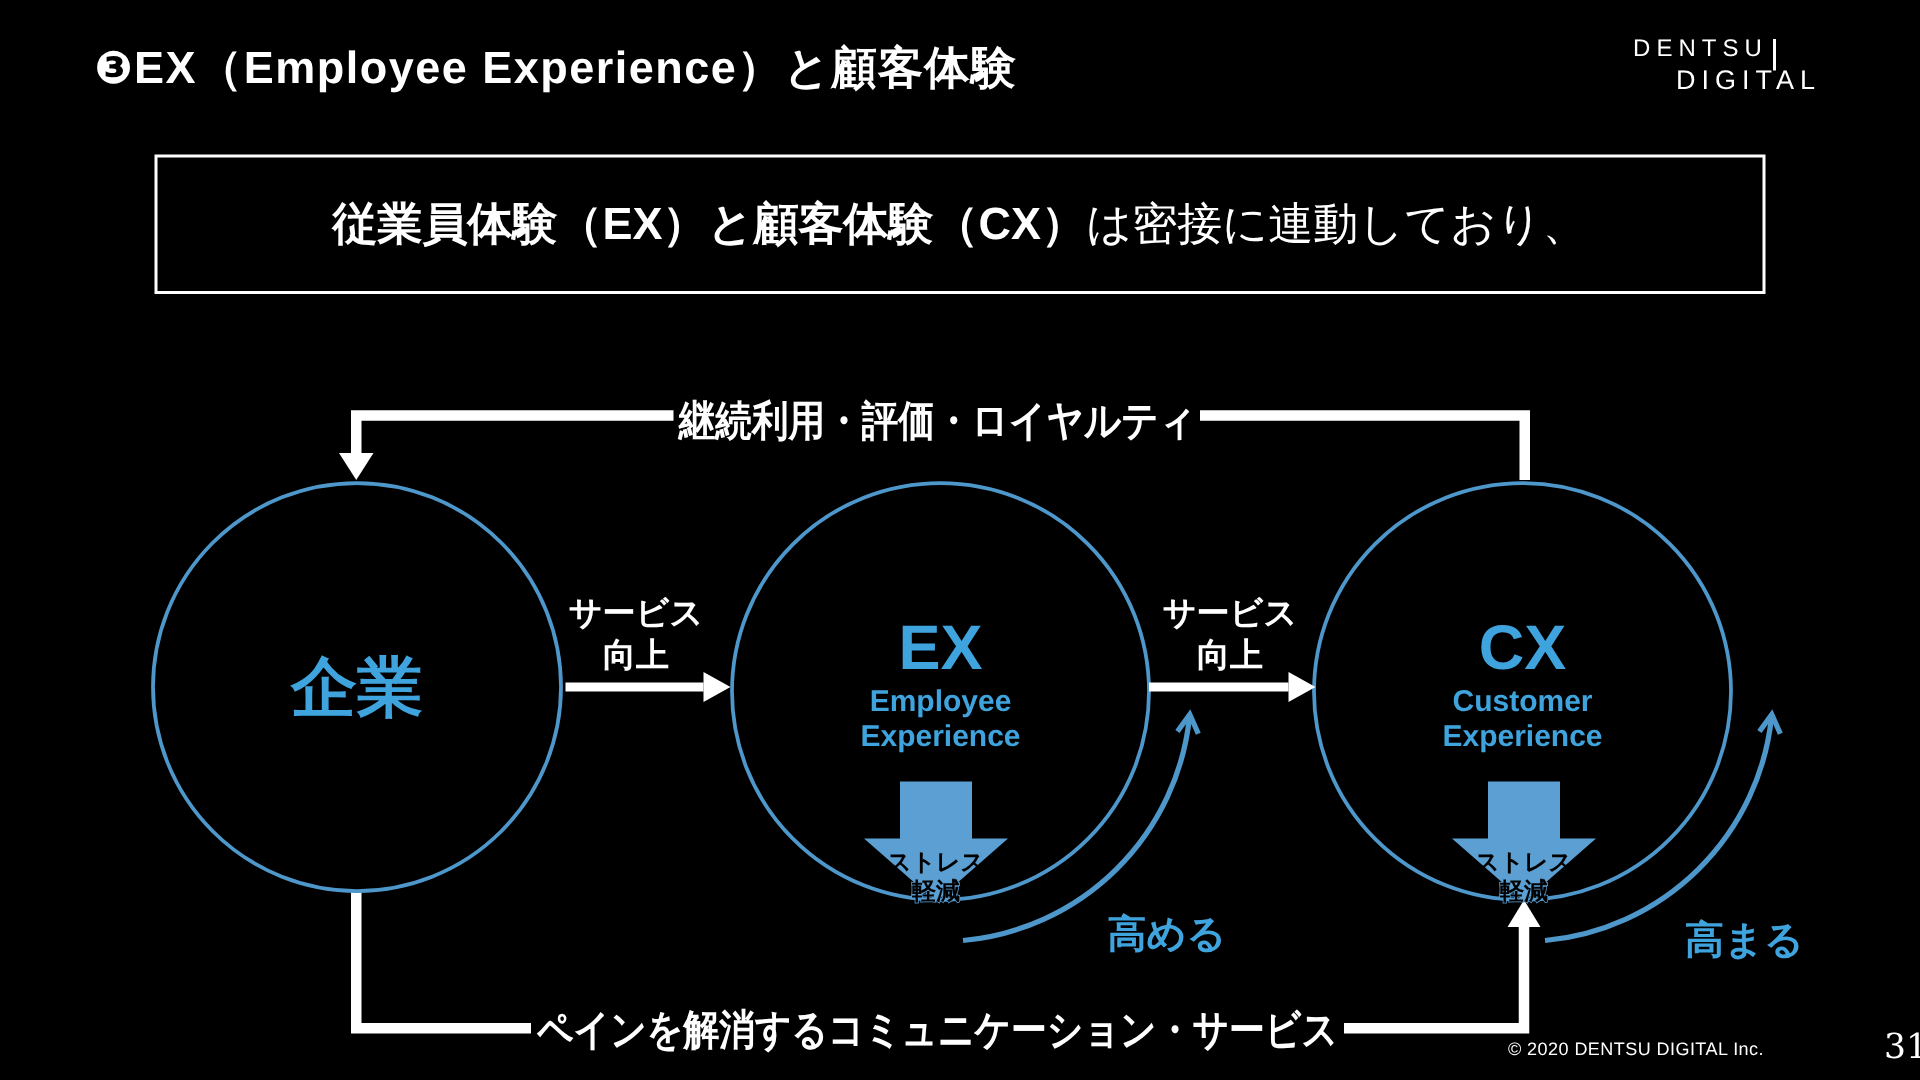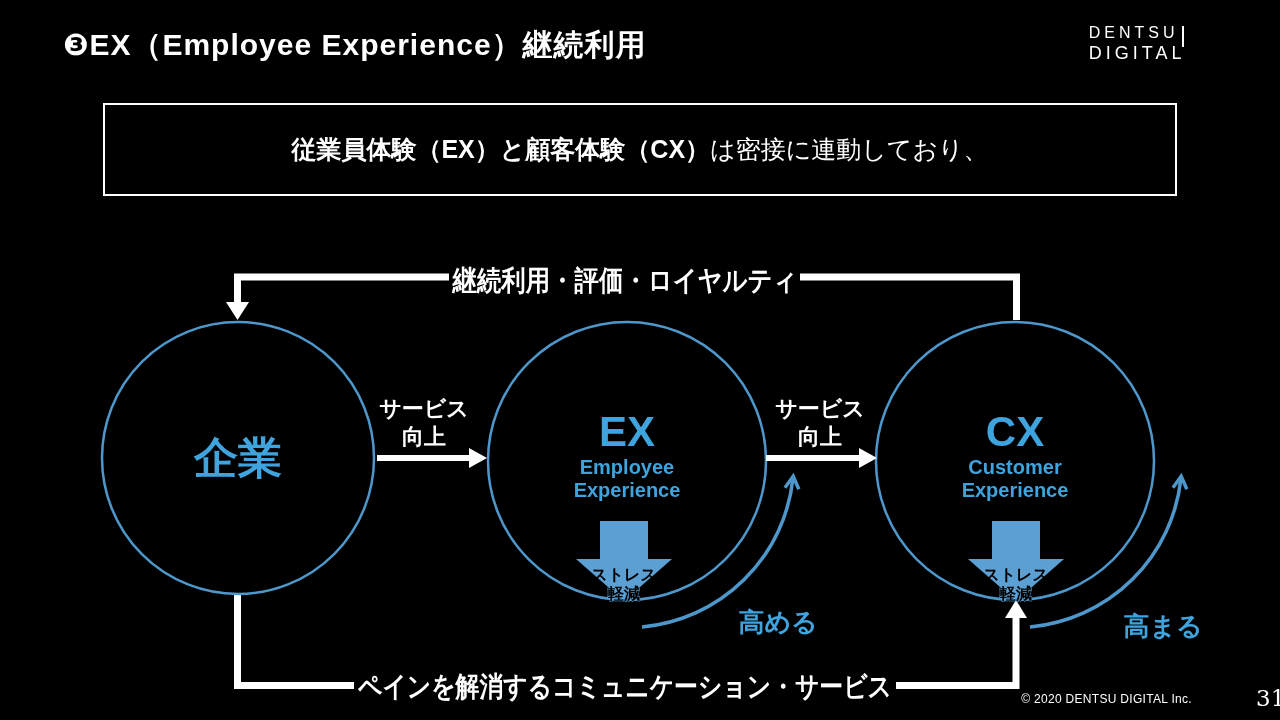--- a/index.html
+++ b/index.html
@@ -11,29 +11,29 @@
   }
   *{margin:0;padding:0;box-sizing:border-box;}
   html,body{width:1280px;height:720px;background:#111;}
   body{font-family:"Liberation Sans","DejaVu Sans",sans-serif;}
   .slide{position:absolute;left:0;top:0;width:1280px;height:720px;background:var(--background);overflow:hidden;}
 
   
   .title{position:absolute;left:63px;top:25px;color:var(--white);font-size:30px;font-weight:bold;letter-spacing:1px;}
 
   
-  .logo{position:absolute;right:66px;top:25px;color:var(--white);text-align:left;line-height:1;}
+  .logo{position:absolute;right:66px;top:25px;color:var(--white);text-align:right;line-height:1;}
   .logo-row1{font-size:16px;letter-spacing:4px;padding-right:30px;display:flex;justify-content:flex-end;align-items:flex-start;}
   .logo-bar{display:inline-block;width:2.5px;height:21px;background:var(--white);margin-left:3px;margin-top:1px;}
   .logo-row2{font-size:18px;letter-spacing:4px;margin-top:-3px;}
 
   
   .message-box{position:absolute;left:103px;top:103px;width:1074px;height:93px;border:2px solid var(--white);
     display:flex;flex-direction:row;justify-content:center;align-items:center;color:var(--white);
-    font-size:25px;line-height:37px;text-align:center;gap:48px;}
+    font-size:30px;line-height:37px;text-align:center;gap:48px;}
   .message-line1 .em{font-weight:bold;}
 
   
   svg.diagram{position:absolute;left:0;top:0;width:1280px;height:720px;}
   .circle-node{fill:none;stroke:var(--circle_blue);stroke-width:2.5px;}
   .wline7{fill:none;stroke:var(--white);stroke-width:7px;stroke-linejoin:miter;}
   .wline6{fill:none;stroke:var(--white);stroke-width:6px;}
   .wfill{fill:var(--white);stroke:none;}
   .bluefill{fill:var(--arrow_fill);stroke:none;}
   .curve{fill:none;stroke:var(--circle_blue);stroke-width:3.5px;}
@@ -41,29 +41,29 @@
   .loop-label{fill:var(--white);font-size:28px;font-weight:bold;}
   .service-label{fill:var(--white);font-size:22px;font-weight:bold;}
   .node-big{fill:var(--text_blue);font-size:44px;font-weight:bold;}
   .node-abbr{fill:var(--text_blue);font-size:42px;font-weight:bold;}
   .node-sub{fill:var(--text_blue);font-size:20px;font-weight:bold;}
   .stress{fill:#000000;font-size:16px;font-weight:bold;}
   .stress2{paint-order:stroke;stroke:var(--arrow_fill);stroke-width:1px;}
   .outcome{fill:var(--text_blue);font-size:26px;font-weight:bold;}
 
   
-  .footer-copyright{position:absolute;right:88px;top:692px;color:var(--white);font-size:12px;letter-spacing:.3px;}
+  .footer-copyright{position:absolute;right:104px;top:692px;color:var(--white);font-size:12px;letter-spacing:.3px;}
   .footer-page{position:absolute;left:1256px;top:685px;color:var(--white);font-size:23px;font-family:"DejaVu Serif","Liberation Serif",serif;}
 </style>
 </head>
 <body>
 
 <div class="slide">
 
-  <div class="title">❸EX（Employee Experience）継続利用</div>
+  <div class="title">❸EX（Employee Experience）と顧客体験</div>
 
   <div class="logo">
     <div class="logo-row1">
       <span>DENTSU</span>
       <span class="logo-bar"></span>
     </div>
     <div class="logo-row2">DIGITAL</div>
   </div>
 
   <div class="message-box">

